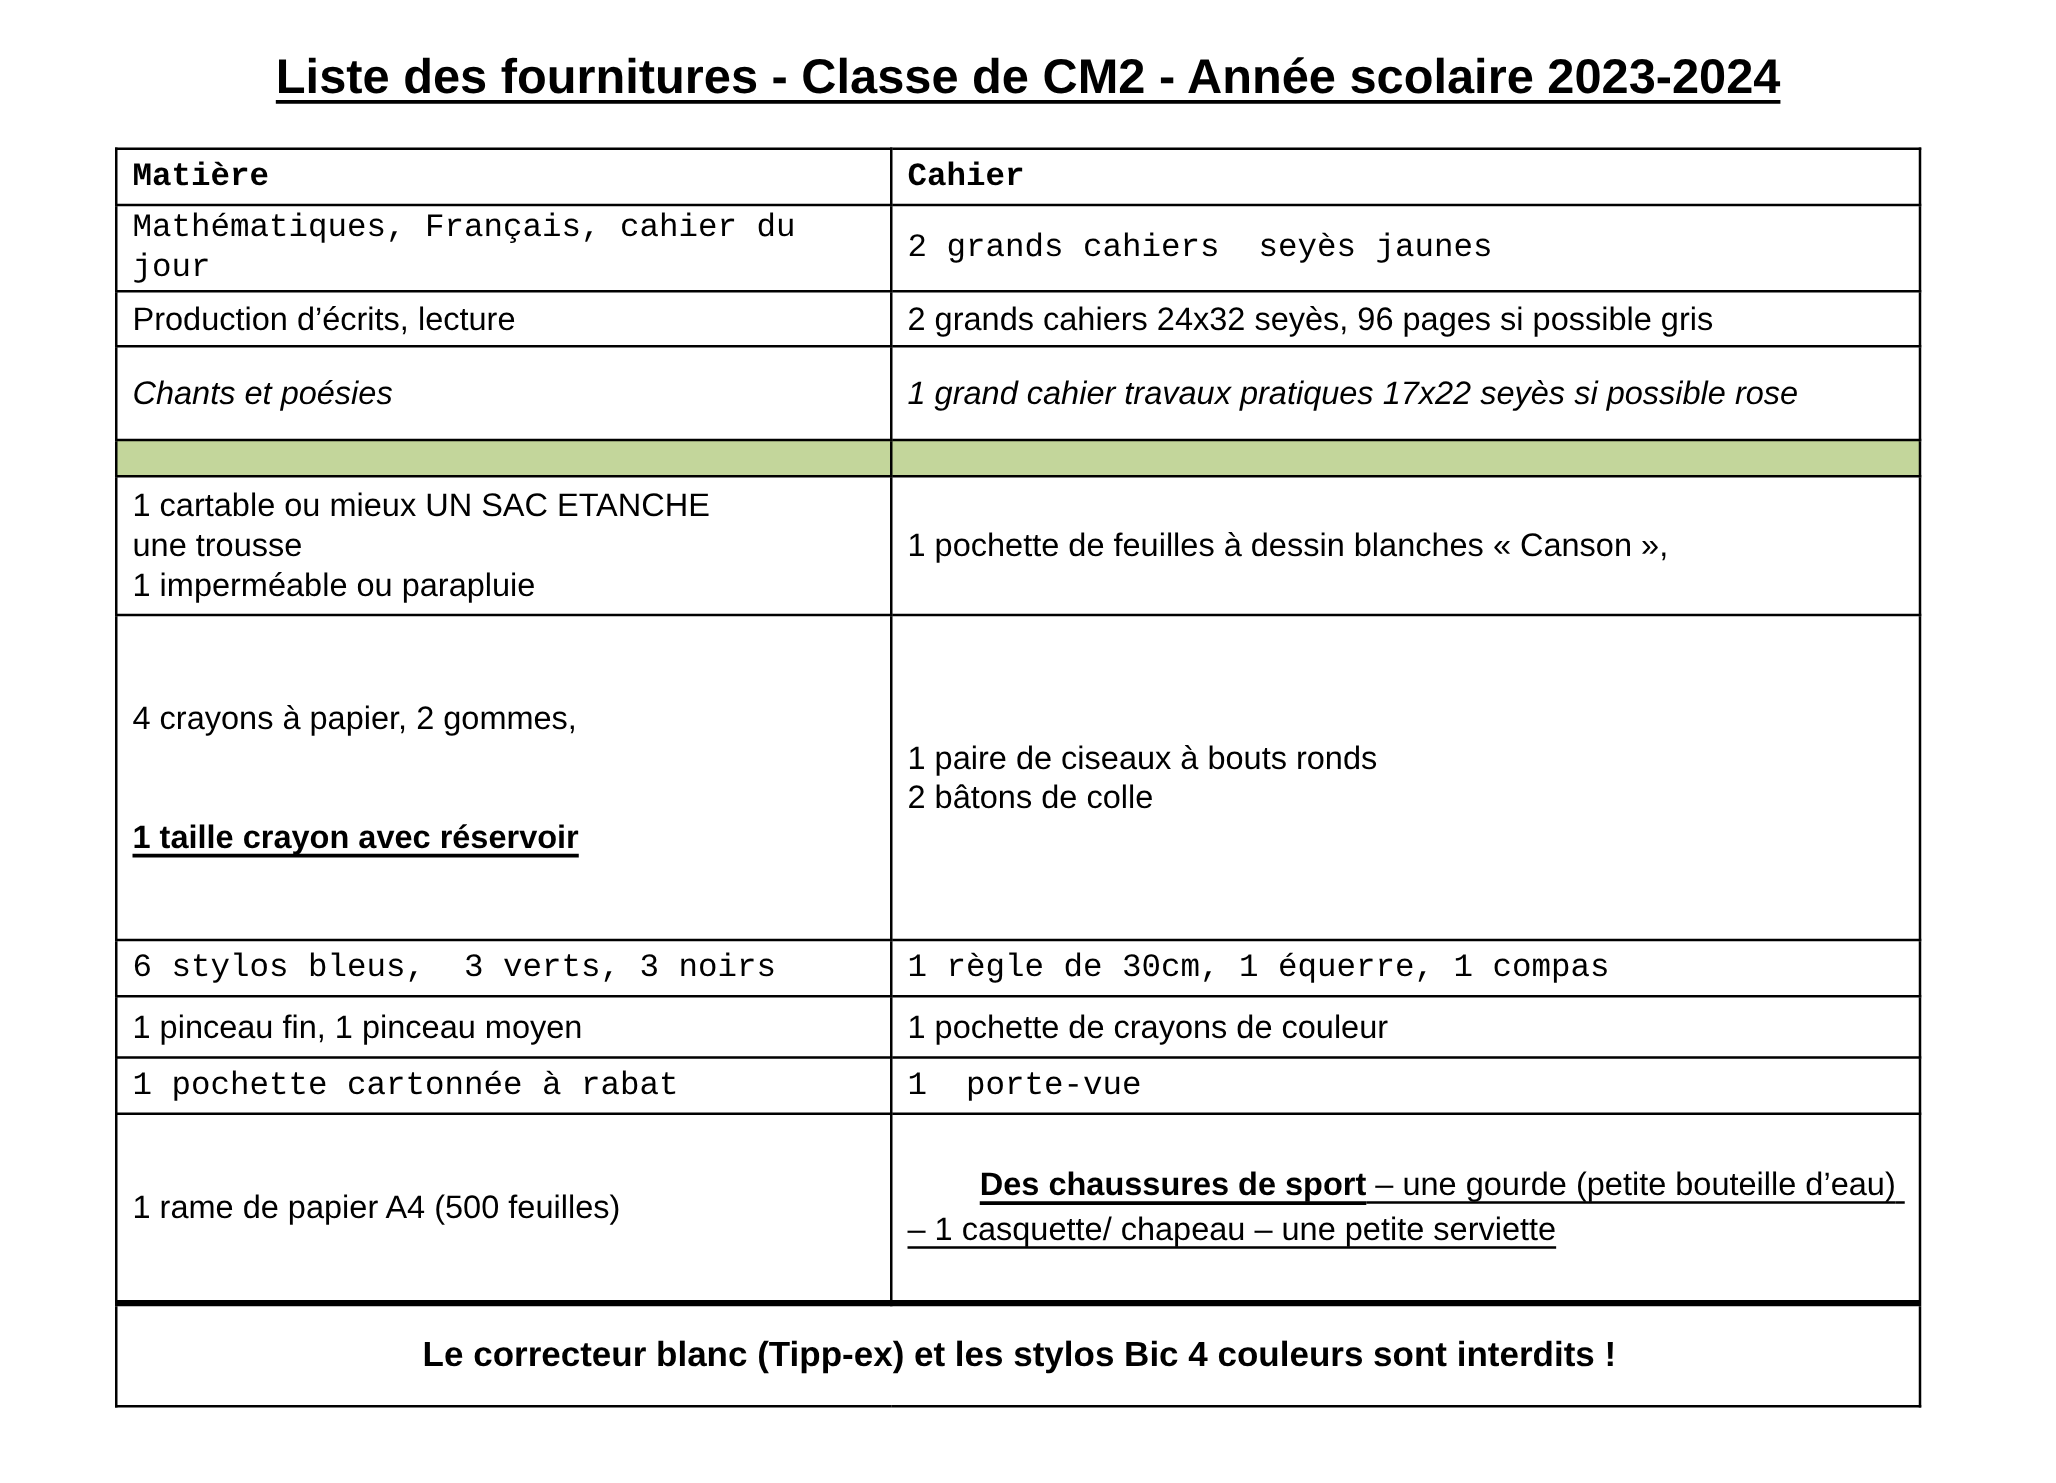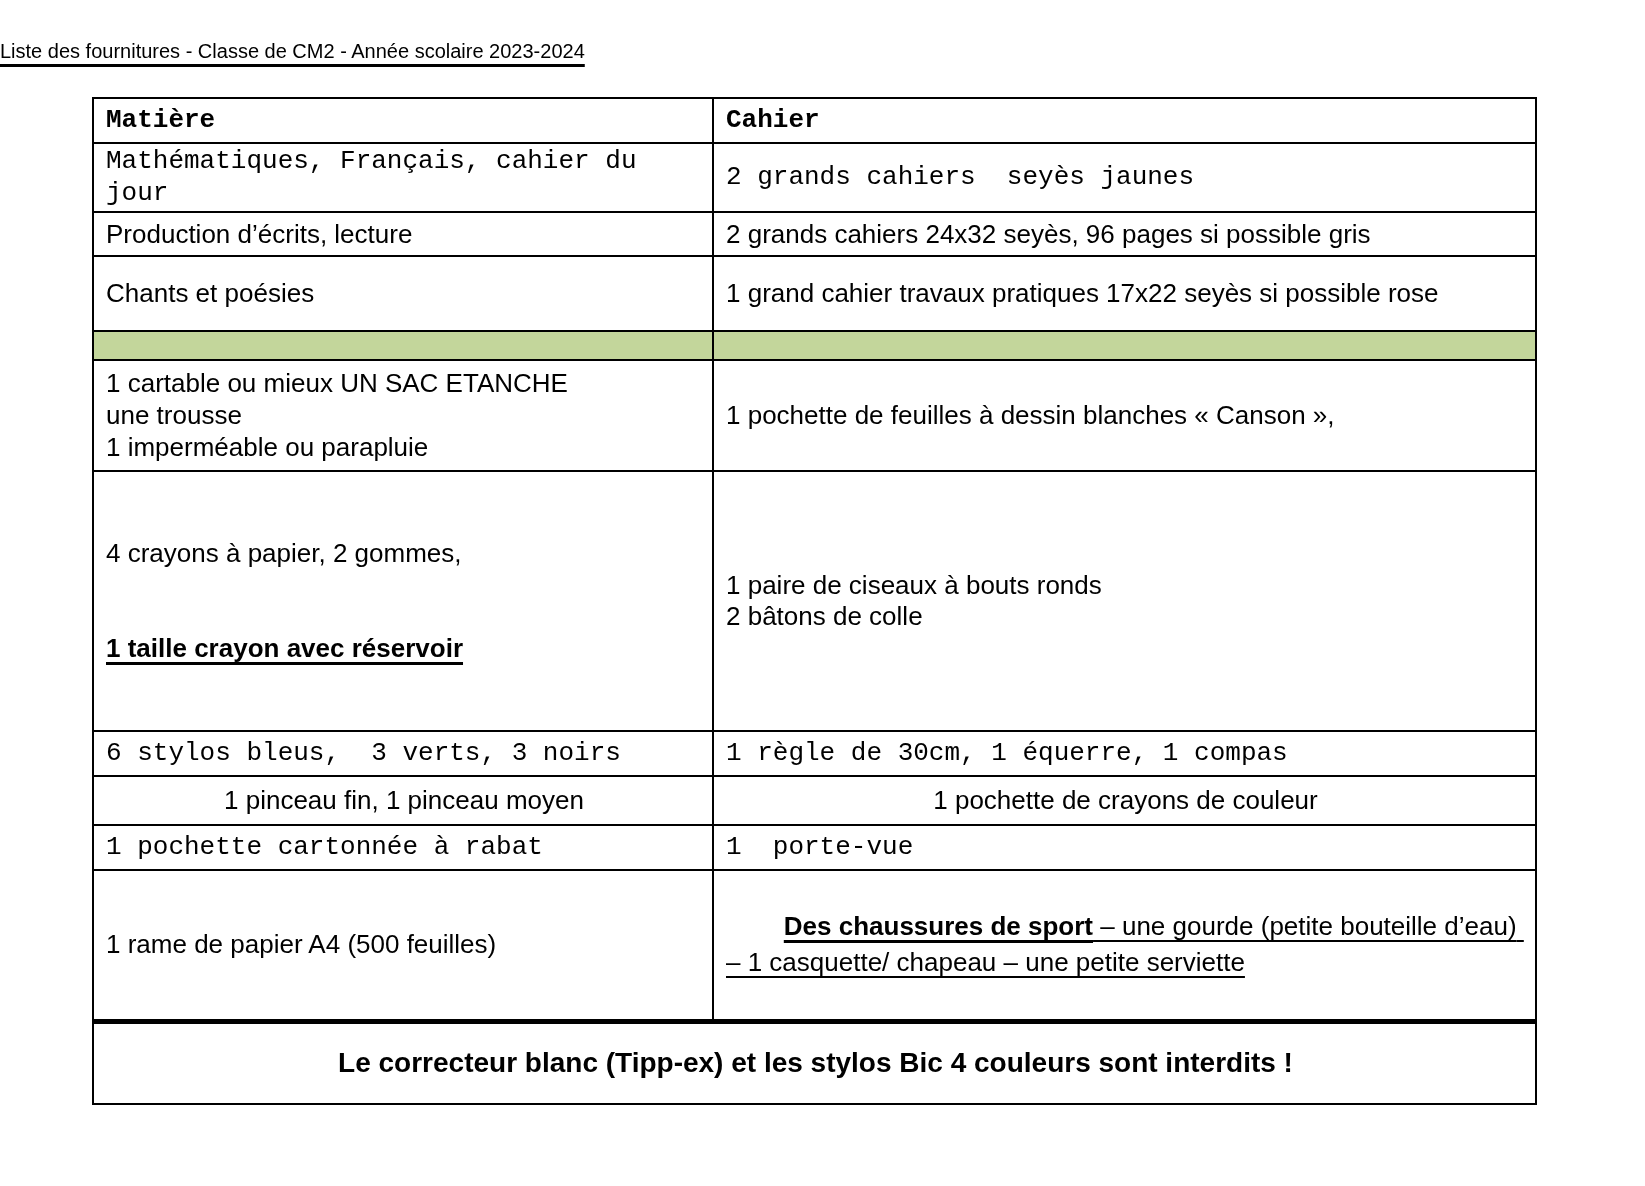--- a/index.html
+++ b/index.html
@@ -5,23 +5,23 @@
   :root{
     --sep-green:#c3d69b;
     --border-color:#000000;
   }
   html,body{margin:0;padding:0;background:#ffffff;}
   body{font-family:"Liberation Sans", sans-serif;color:#000;}
   .page{width:1645px;height:1186px;background:#ffffff;overflow:hidden;}
   .doc-title{
     padding-top:40px;
     margin-bottom:34px;
-    text-align:left;
-    font-size:20px;
-    font-weight:normal;
+    text-align:center;
+    font-size:39px;
+    font-weight:bold;
     text-decoration:underline;
     text-decoration-thickness:3px;
     text-underline-offset:6px;
   }
   table.supplies{
     border-collapse:collapse;
     table-layout:fixed;
     margin-left:92px;
     width:1443px;
     font-size:26px;
@@ -30,22 +30,22 @@
   col.c2{width:823px;}
   td{
     border:2px solid var(--border-color);
     padding:2px 10px 2px 12px;
     vertical-align:middle;
     white-space:pre-wrap;
     line-height:1.22;
   }
   tr.h39 td{height:39px;font-family:Liberation Mono, monospace;}
   tr.h38 td{height:38px;}
-  tr.h43 td{height:43px;text-align:center;}
-  tr.h69 td{height:69px;}
+  tr.h43 td{height:43px;}
+  tr.h69 td{height:69px;font-style:italic;}
   tr.h71 td{height:71px;}
   tr.h75 td{height:75px;}
   tr.h77 td{height:77px;}
   tr.h105 td{height:105px;}
   tr.h111 td{height:111px;}
   tr.sep td{background:var(--sep-green);height:27px;padding:0;}
   tr.notice-row td{border-top:5px solid var(--border-color);}
   .bold{font-weight:bold;}
   .center{text-align:center;}
   .big{font-size:28px;}

